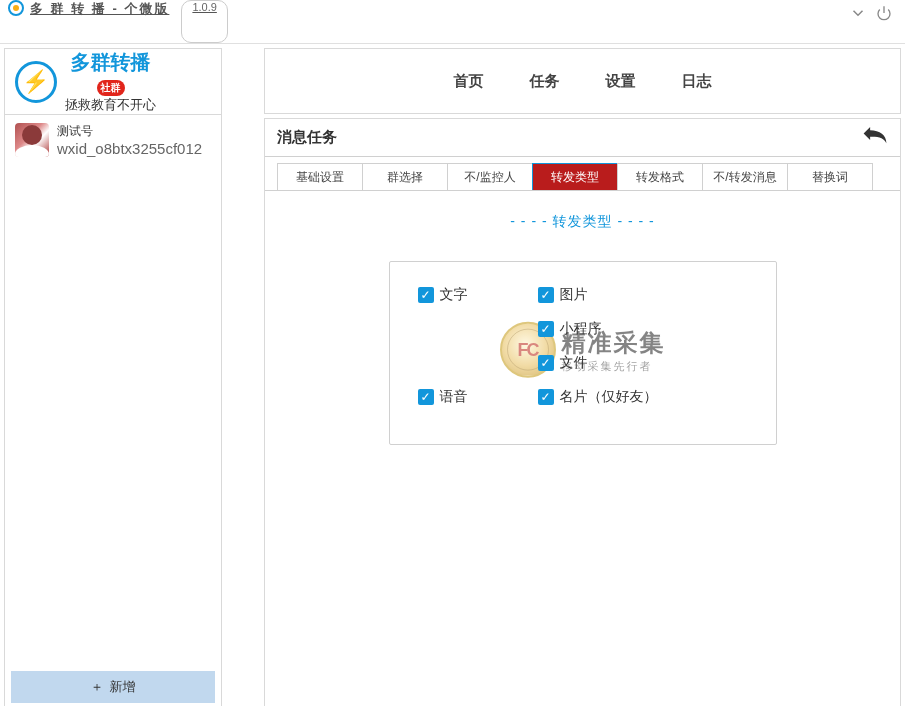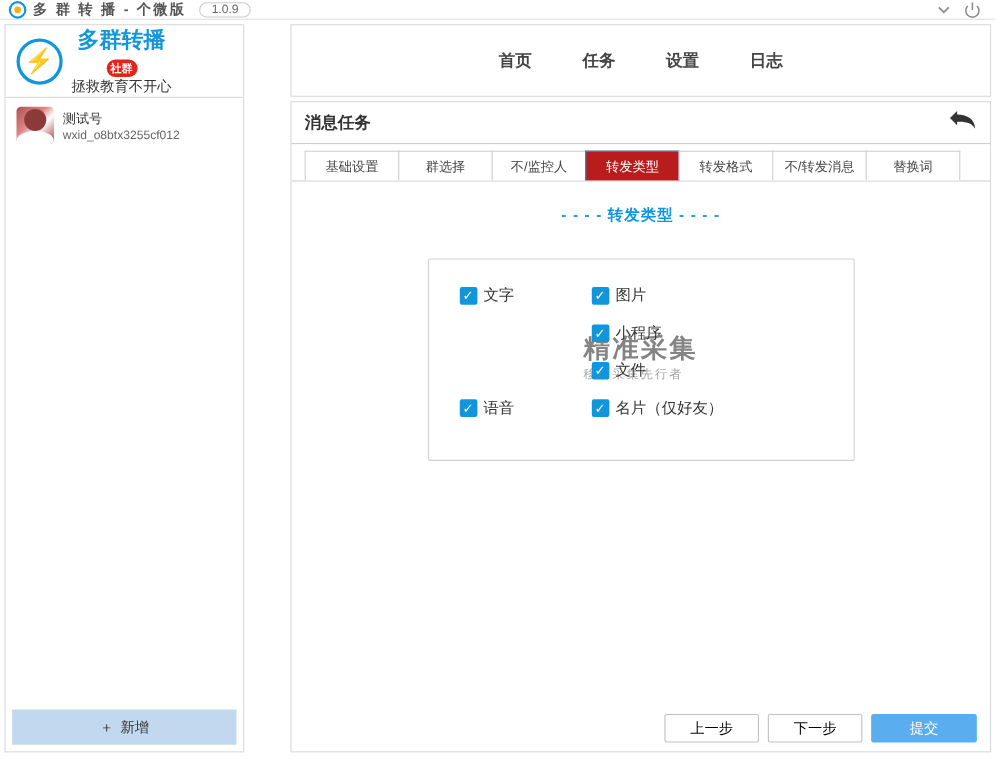--- a/index.html
+++ b/index.html
@@ -1,18 +1,18 @@
 <!DOCTYPE html>
 <html><head>
 <meta charset="utf-8">
 <style>
 * { margin: 0; padding: 0; box-sizing: border-box; font-family: "Microsoft YaHei", "PingFang SC", sans-serif; }
 body { width: 905px; height: 706px; background: #fff; overflow: hidden; }
 
-.titlebar { height: 18px; display: flex; align-items: center; padding: 0 8px; border-bottom: 1px solid #e0e0e0; font-size: 13px; color: #555; }
+.titlebar { height: 44px; display: flex; padding: 0 8px; border-bottom: 1px solid #e0e0e0; font-size: 13px; color: #555; text-decoration: underline; }
 .titlebar .app-icon { width: 16px; height: 16px; border-radius: 50%; border: 2px solid #1296db; margin-right: 6px; position: relative; }
 .titlebar .app-icon::after { content: ""; position: absolute; left: 3px; top: 3px; width: 6px; height: 6px; border-radius: 50%; background: #faad14; }
 .titlebar .title-text { font-weight: bold; letter-spacing: 2px; }
 .titlebar .version { margin-left: 12px; font-size: 11px; border: 1px solid #ccc; border-radius: 10px; padding: 0 10px; color: #666; }
 .titlebar .spacer { flex: 1; }
 .titlebar .min-icon, .titlebar .close-icon { width: 26px; height: 26px; display: flex; align-items: center; justify-content: center; color: #888; cursor: pointer; }
 
 .content-area { display: flex; height: 670px; padding: 4px; gap: 4px; }
 
 .sidebar { width: 218px; display: flex; flex-direction: column; border: 1px solid #d9d9d9; }
@@ -22,38 +22,38 @@
 .brand-text .line1 { font-size: 20px; font-weight: bold; color: #1296db; display: flex; align-items: center; gap: 4px; flex-direction: column; }
 .brand-text .badge { background: #e1251b; color: #fff; font-size: 10px; padding: 1px 4px; border-radius: 8px; }
 .brand-text .line2 { font-size: 13px; color: #333; }
 
 .account-list { flex: 1; overflow: auto; }
 .account-item { display: flex; align-items: center; padding: 8px 10px; gap: 8px; font-size: 12px; color: #333; }
 .avatar { width: 34px; height: 34px; border-radius: 4px; background: linear-gradient(135deg,#b05050 0%, #d88 40%, #fff 60%, #a33 100%); position: relative; overflow: hidden; }
 .avatar::before { content: ""; position: absolute; width: 20px; height: 20px; background: #8b3a3a; border-radius: 50%; top: 2px; left: 7px; }
 .avatar::after { content: ""; position: absolute; width: 34px; height: 18px; background: #fff; bottom: -6px; left: 0; border-radius: 50% 50% 0 0; }
 .account-name { font-weight: normal; }
-.account-id { color: #666; font-size: 11px; }
+.account-id { color: #666; font-size: 15px; }
 
 .add-btn { height: 32px; margin: 6px; background: #c1d8ee; display: flex; align-items: center; justify-content: center; font-size: 13px; cursor: pointer; gap: 6px; color: #333; }
 
 .main { flex: 1; display: flex; flex-direction: column; gap: 4px; margin-left: 38px; }
 .nav-bar { height: 66px; border: 1px solid #d9d9d9; display: flex; align-items: center; justify-content: center; gap: 46px; }
 .nav-item { font-size: 15px; color: #444; cursor: pointer; font-weight: bold; }
 
 .panel { flex: 1; border: 1px solid #d9d9d9; display: flex; flex-direction: column; }
 .panel-header { height: 38px; border-bottom: 1px solid #d0d0d0; display: flex; align-items: center; padding: 0 12px; font-size: 15px; font-weight: bold; color: #333; text-align: center; }
 .panel-header .back-icon { margin-left: auto; font-size: 22px; cursor: pointer; color: #333; }
 
 .tab-row { height: 28px; display: flex; border-bottom: 1px solid #d0d0d0; padding: 0 12px; align-items: stretch; margin-top: 6px; }
 .tab { flex-basis: 86px; display: flex; align-items: center; justify-content: center; font-size: 12px; border: 1px solid #d0d0d0; border-bottom: none; margin-right: -1px; background: #fff; cursor: pointer; color: #444; }
 .tab.active { background: #b91c1c; color: #fff; border-color: #1296db; }
 
 .panel-body { flex: 1; display: flex; flex-direction: column; align-items: center; padding-top: 22px; position: relative; }
-.section-title { color: #1296db; font-size: 14px; font-weight: bold; letter-spacing: 1px; }
+.section-title { color: #1296db; font-size: 14px; font-weight: normal; letter-spacing: 1px; }
 .options-box { margin-top: 30px; border: 1px solid #d0d0d0; border-radius: 2px; width: 388px; height: 184px; padding: 24px 28px; position: relative; }
 .options-grid { display: grid; grid-template-columns: 110px 160px; gap: 16px 10px; font-size: 14px; color: #333; position: relative; z-index: 2; }
 .chk { display: flex; align-items: center; gap: 6px; cursor: pointer; }
 .chkbox { width: 16px; height: 16px; background: #1296db; border-radius: 2px; display: flex; align-items: center; justify-content: center; color: #fff; font-size: 12px; line-height: 1; }
 
 .watermark { position: absolute; left: 50%; top: 50%; transform: translate(-50%, -56%); display: flex; align-items: center; gap: 6px; opacity: 0.6; z-index: 1; pointer-events: none; }
 .wm-circle { width: 56px; height: 56px; border-radius: 50%; background: radial-gradient(circle at 45% 40%, #fff4d0 0%, #e9c46a 50%, #b8860b 100%); border: 2px solid #c9a227; display: flex; align-items: center; justify-content: center; position: relative; }
 .wm-circle::before { content: ""; position: absolute; inset: 5px; border: 1px solid rgba(120,80,0,0.4); border-radius: 50%; }
 .wm-circle-text { color: #c0392b; font-weight: bold; font-size: 18px; letter-spacing: -2px; }
 .wm-text .l1 { font-size: 24px; font-weight: bold; color: #333; letter-spacing: 2px; font-family: Liberation Mono, monospace; }
@@ -139,20 +139,23 @@
         <div class="tab">转发格式</div>
         <div class="tab">不/转发消息</div>
         <div class="tab">替换词</div>
       </div>
 
       <div class="panel-body">
         <div class="section-title">- - - - 转发类型 - - - -</div>
 
         <div class="options-box">
           <div class="watermark">
+            <div class="wm-circle">
+                <span class="wm-circle-text">FC</span>
+              </div>
             <div class="wm-text">
               <div class="l1">精准采集</div>
               <div class="l2">移动采集先行者</div>
             </div>
           </div>
           <div class="options-grid">
             <label class="chk">
                 <span class="chkbox">✓</span>
                 <span>文字</span>
               </label>
@@ -174,21 +177,16 @@
                 <span class="chkbox">✓</span>
                 <span>语音</span>
               </label>
             <label class="chk">
                 <span class="chkbox">✓</span>
                 <span>名片（仅好友）</span>
               </label>
           </div>
         </div>
 
-        <div class="footer-btns">
-          <div class="btn">上一步</div>
-          <div class="btn">下一步</div>
-          <div class="btn primary">提交</div>
-        </div>
       </div>
     </div>
   </div>
 </div>
 
 </body></html>

